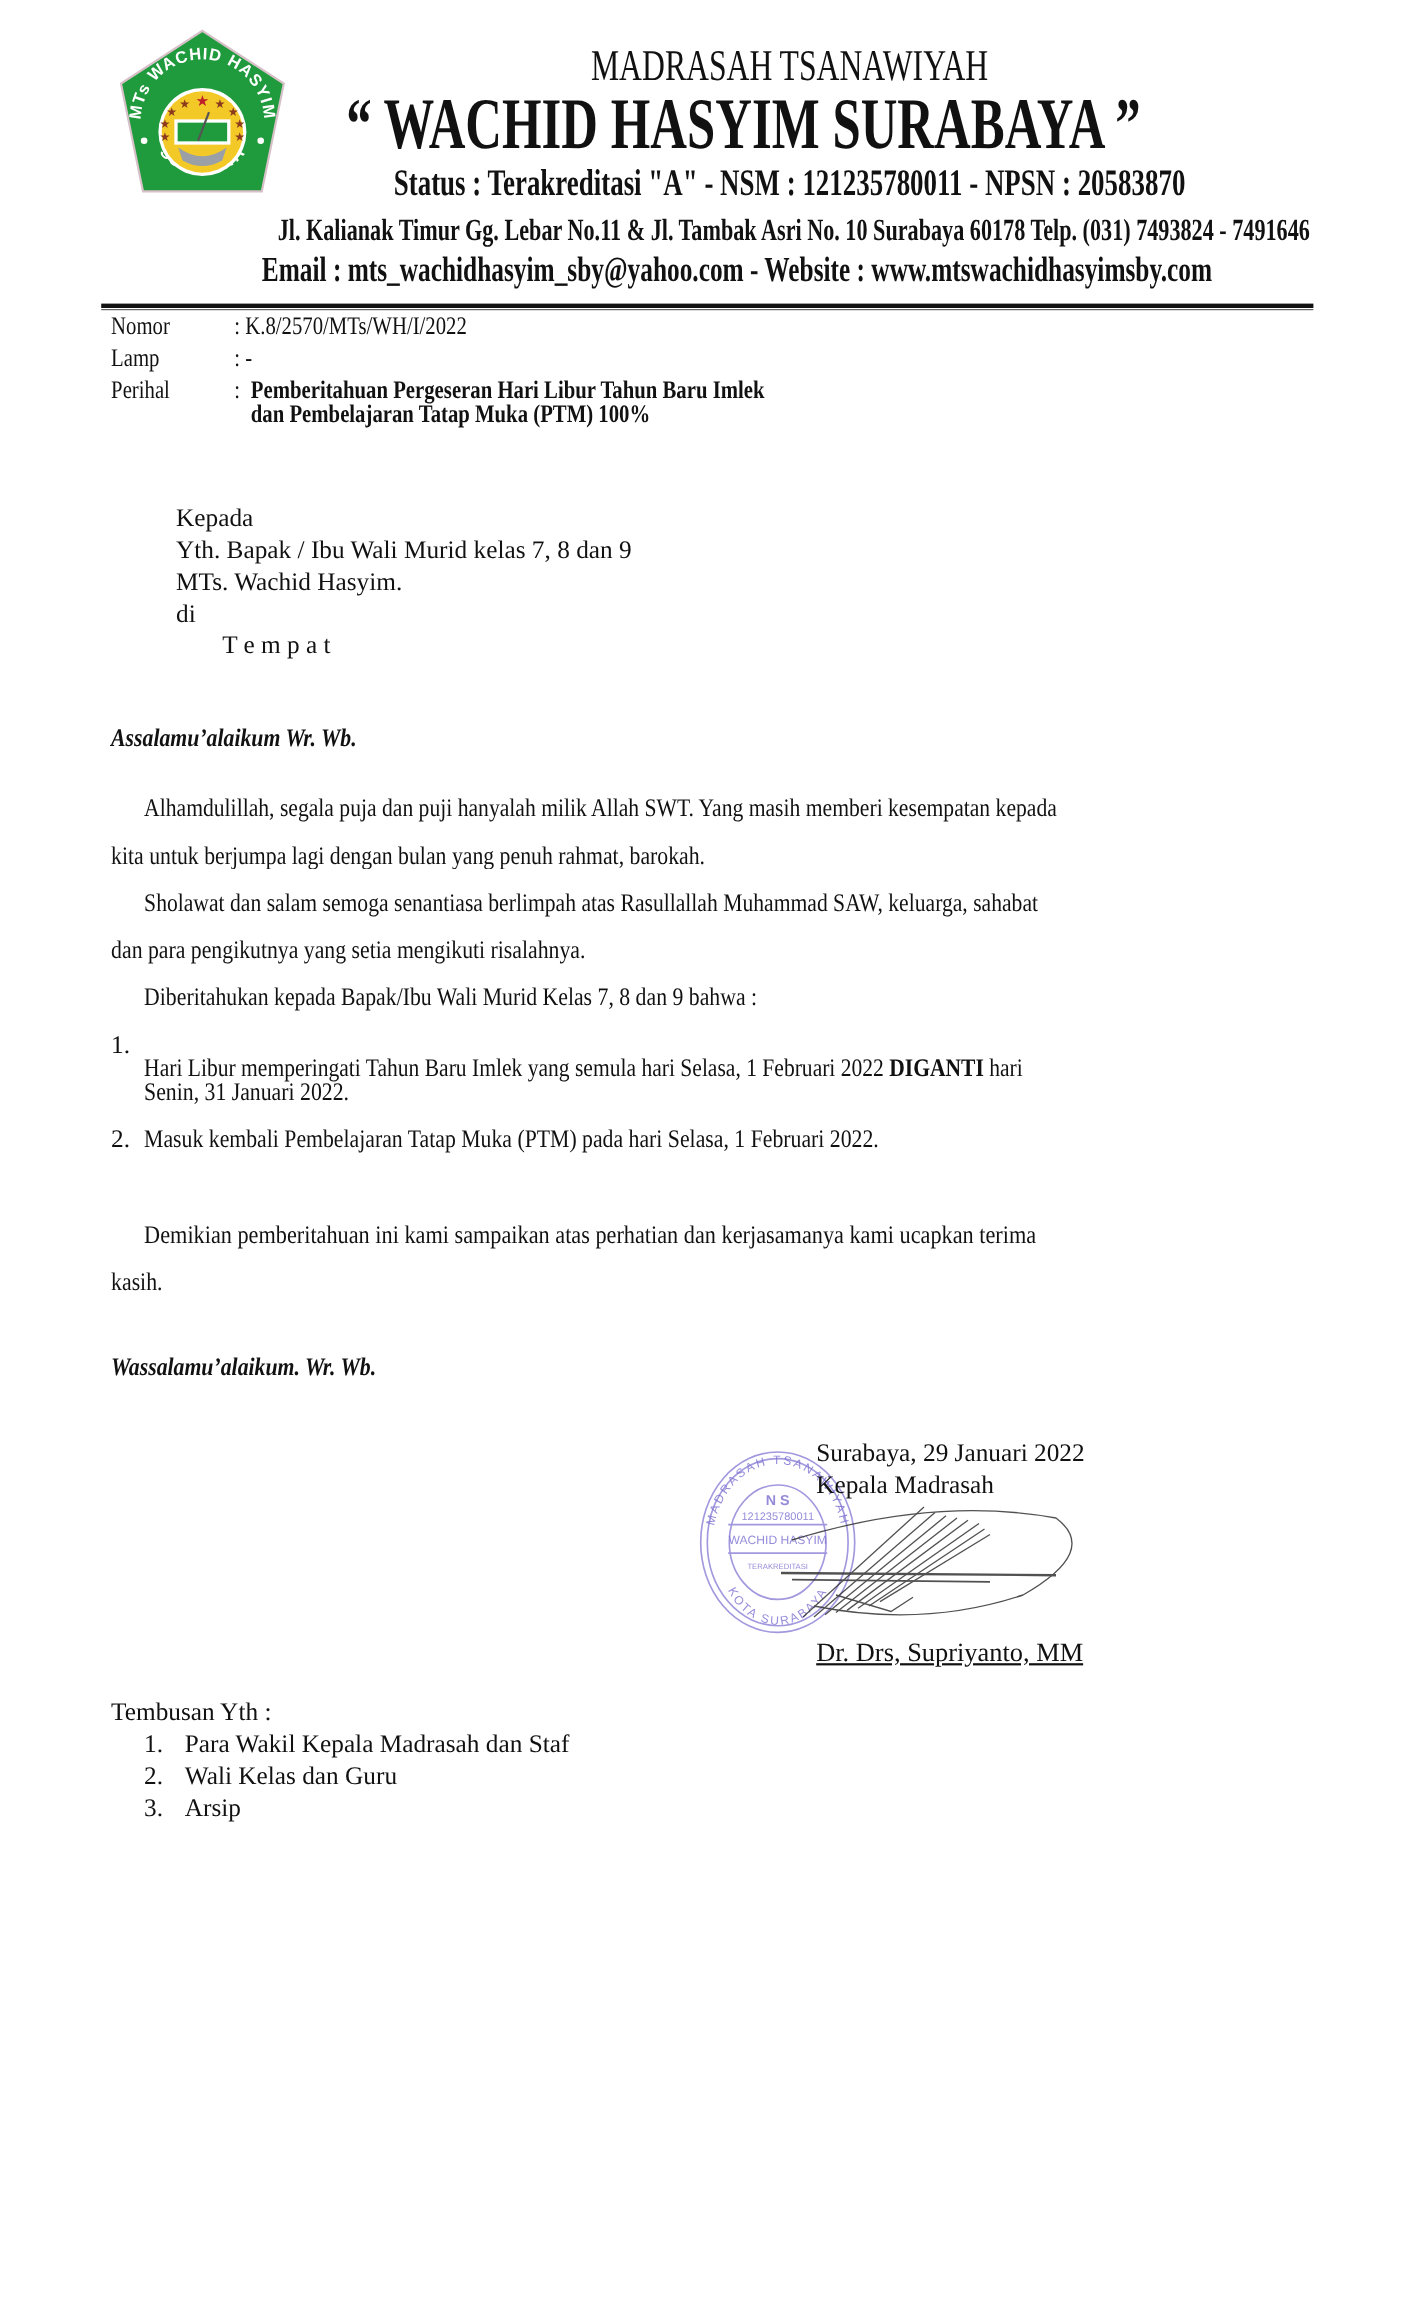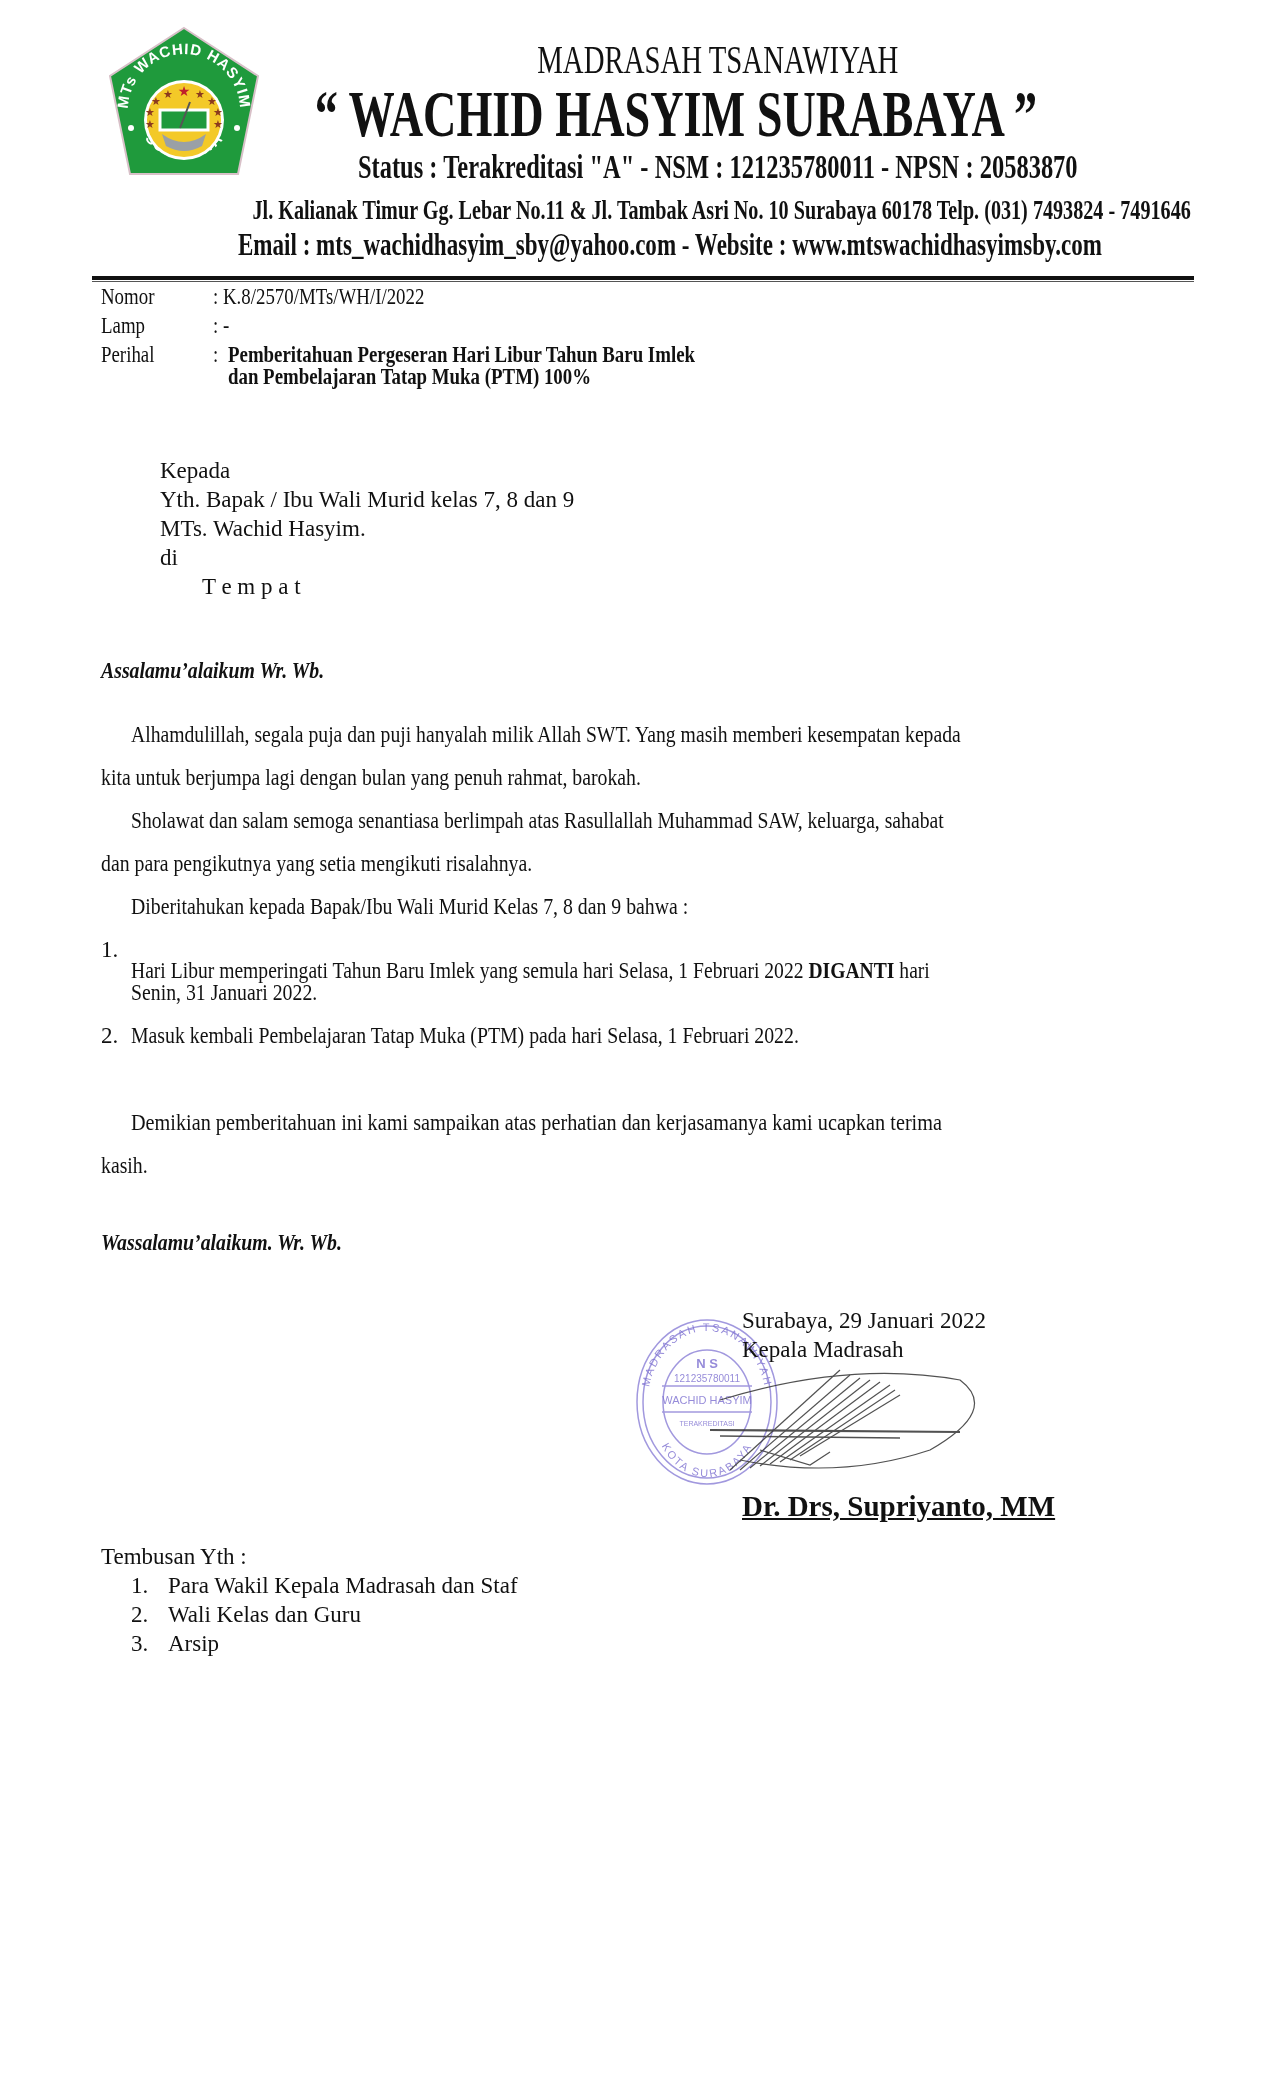--- a/index.html
+++ b/index.html
@@ -27,21 +27,21 @@
 
   
   .addr { font-size:23px; left:160px; }
   
   .body { font-size:23px; }
   .body .sq { display:inline-block; transform:scaleX(0.86); transform-origin:left center; }
   .italic-bold { font-style:italic; font-weight:bold; }
 
   
   .sig { font-size:23px; left:742px; }
-  .sig-name { font-size:29px; font-weight:bold; text-decoration:underline; left:742px; }
+  .sig-name { font-size:24px; font-weight:normal; text-decoration:underline; left:742px; }
   #stamp { left:632px; top:1316px; width:150px; height:172px; }
   #signature { left:700px; top:1340px; width:290px; height:150px; }
 
   
   .cc { font-size:23px; }
 </style>
 </head>
 <body>
 
 <div class="abs" id="logo">

